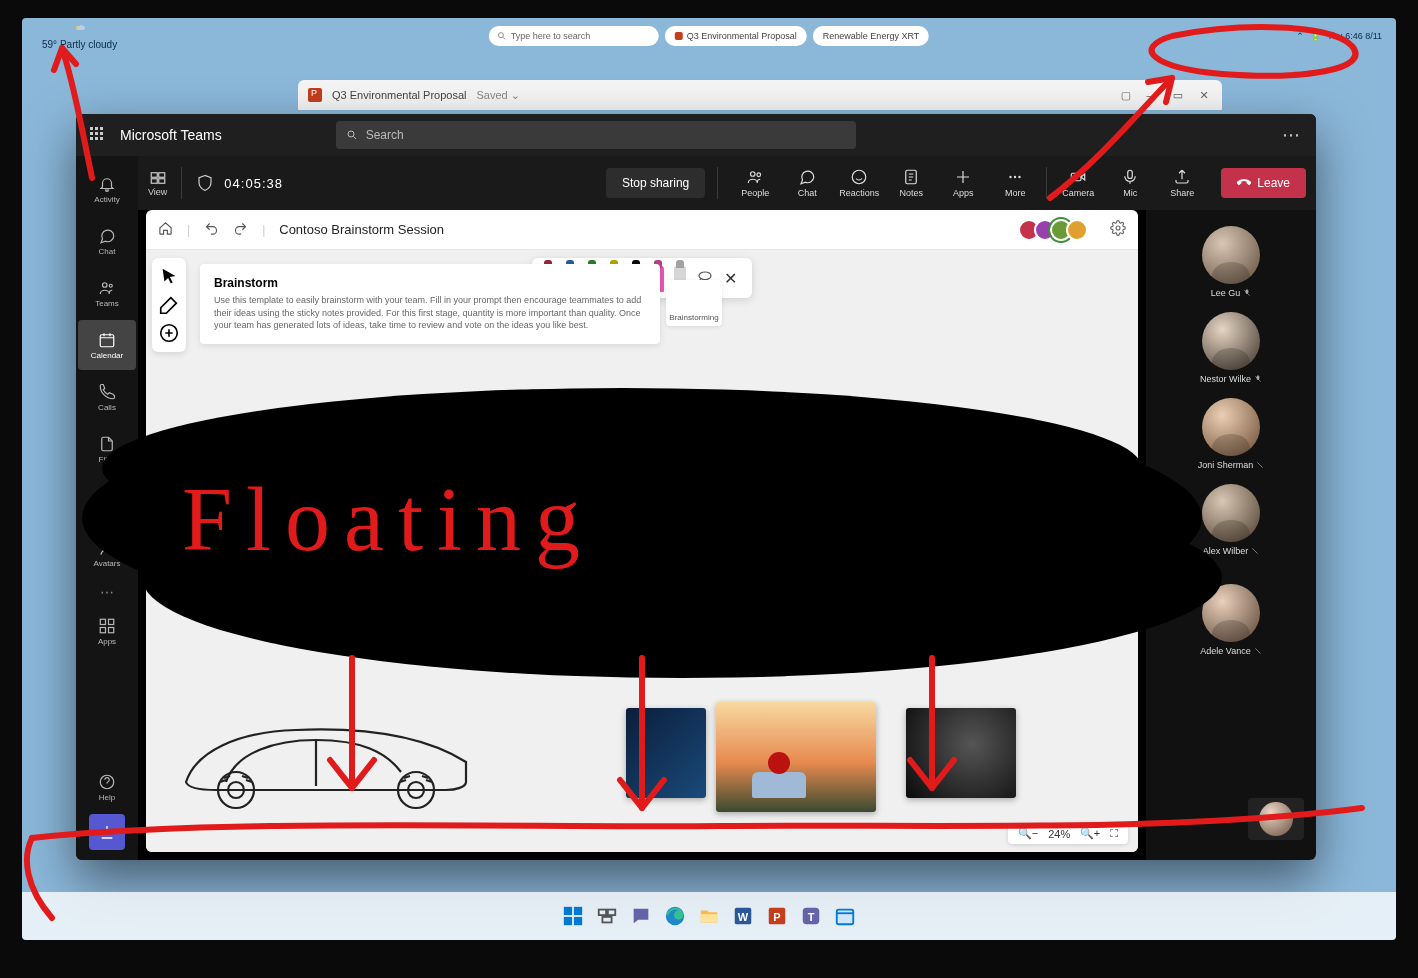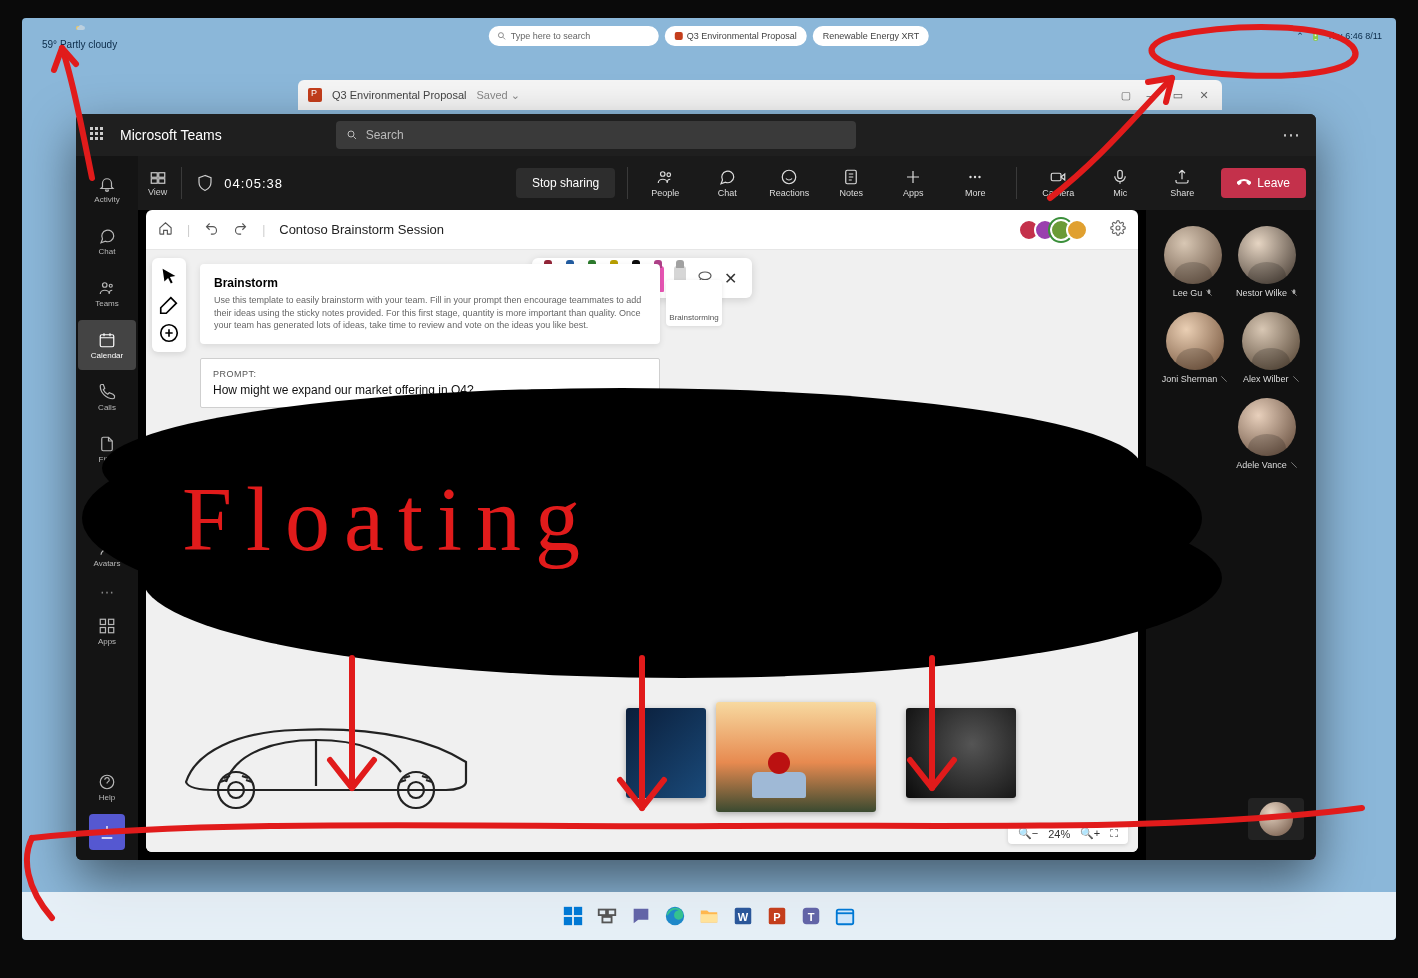--- a/index.html
+++ b/index.html
@@ -52,21 +52,21 @@
 
   .teams-main { flex:1; display:flex; flex-direction:column; min-width:0; background:#f0abfc;}
   .meet-bar { height:54px; background:#1a1a1a; display:flex; align-items:center; padding:0 10px; gap:8px; color:#eee;}
   .meet-left { display:flex; align-items:center; gap:10px; flex:0 0 auto;}
   .view-ico { display:flex; flex-direction:column; align-items:center; color:#ccc; font-size:9px;}
   .view-ico svg{width:18px;height:18px;}
   .shield { width:18px; height:18px; color:#ccc;}
   .timer { font-size:13px; color:#fff; letter-spacing:1px;}
   .meet-flex{flex:1;}
   .stop-btn { background:#2d2d2d; color:#fff; border:none; padding:8px 16px; border-radius:4px; font-size:12px; cursor:pointer;}
-  .meet-actions { display:flex; align-items:center; gap:12px;}
+  .meet-actions { display:flex; align-items:center; gap:2px;}
   .act { display:flex; flex-direction:column; align-items:center; color:#ddd; font-size:9px; width:50px; height:46px; justify-content:center; gap:2px; cursor:pointer; position:relative;}
   .act svg{width:18px;height:18px;}
   .leave-btn { background:#c4314b; color:#fff; border:none; padding:8px 16px; border-radius:4px; font-size:12px; cursor:pointer; display:flex; align-items:center; gap:6px; margin-left:6px;}
   .divider{width:1px;height:32px;background:#3a3a3a;margin:0 4px;}
 
   .share-area { flex:1; display:flex; min-height:0;}
   .whiteboard-wrap { flex:1; background:#000; padding:0 8px 8px 8px; display:flex;}
   .whiteboard { flex:1; background:#fff; border-radius:6px; display:flex; flex-direction:column; overflow:hidden;}
   .wb-top { height:40px; border-bottom:1px solid #e6e6e6; display:flex; align-items:center; padding:0 12px; gap:14px; color:#555; font-size:12px;}
   .wb-top .nav-ico{cursor:pointer;}
@@ -98,21 +98,21 @@
   .chart-card .ct{font-size:9px;color:#444;text-align:center;}
   .donut{width:70px;height:70px;border-radius:50%;margin:4px auto 0;background:conic-gradient(#2a7fb8 0 130deg,#7bc97b 130deg 230deg,#f0b84a 230deg 360deg);position:relative;}
   .donut::after{content:"";position:absolute;inset:22px;background:#fff;border-radius:50%;}
   .handwrite{position:absolute;font-family:"Comic Sans MS",cursive;color:#b02040;font-size:12px;}
   .car-sketch{position:absolute;bottom:40px;left:20px;width:320px;height:110px;}
   .photo{position:absolute;border-radius:3px;box-shadow:0 2px 6px rgba(0,0,0,.3);}
   .zoom-bar{position:absolute;bottom:8px;right:10px;background:#fff;border-radius:4px;box-shadow:0 1px 4px rgba(0,0,0,.15);display:flex;align-items:center;gap:10px;padding:4px 10px;font-size:11px;color:#333;}
   .zoom-bar .zi{cursor:pointer;}
 
   .participants { width:170px; background:#111; display:flex; flex-direction:column; align-items:center; padding:16px 8px; gap:14px;}
-  .part-row{display:flex; gap:14px;}
+  .part-row{display:flex; gap:14px;flex-direction:column;}
   .tile{display:flex;flex-direction:column;align-items:center;gap:4px;}
   .tile .ph{width:58px;height:58px;border-radius:50%;background:radial-gradient(circle at 35% 30%,#d8c7b4,#5f4a3a);position:relative;overflow:hidden;}
   .tile .ph::after{content:"";position:absolute;bottom:-6px;left:10px;right:10px;height:28px;background:rgba(0,0,0,.18);border-radius:50% 50% 0 0;}
   .tile .nm{font-size:9px;color:#ddd;display:flex;align-items:center;gap:3px;}
   .mic-mute{width:8px;height:8px;}
   .self-tile{margin-top:auto;align-self:flex-end;width:56px;height:42px;background:#222;border-radius:4px;display:flex;align-items:center;justify-content:center;margin-bottom:4px;margin-right:4px;}
   .self-tile .ph{width:34px;height:34px;border-radius:50%;background:radial-gradient(circle at 35% 30%,#e8d6c4,#6b5040);}
 
   
   .annot { position:absolute; inset:0; pointer-events:none; }
@@ -432,24 +432,20 @@
                     <span class="tray-ico" style="font-size:16px;color:#333;">✕</span>
                   </div>
 
                   <div class="brainstorm-card">
                     <h3>Brainstorm</h3>
                     <p>Use this template to easily brainstorm with your team. Fill in your prompt then encourage teammates to add their ideas using the sticky notes provided. For this first stage, quantity is more important than quality. Once your team has generated lots of ideas, take time to review and vote on the ideas you like best.</p>
                   </div>
                   <div class="side-tab">
                       <span>Brainstorming</span>
                     </div>
-                  <div class="prompt-card">
-                    <div class="lbl">PROMPT:</div>
-                    <div class="q">How might we expand our market offering in Q4?</div>
-                  </div>
                   <div class="sticky-row">
                     <div class="sticky">Research new trends</div>
                     <div class="sticky">Analytics &amp; BI</div>
                     <div class="sticky">Improve our current delivery targets</div>
                     <div class="sticky">Improve our supply chain to lower delivery</div>
                     <div class="sticky pink"></div>
                   </div>
                   <span class="handwrite" style="top:146px;left:490px">Q4 opportunity</span>
                   <div class="chart-card">
                     <div class="ct">Annual Sales Data</div>

